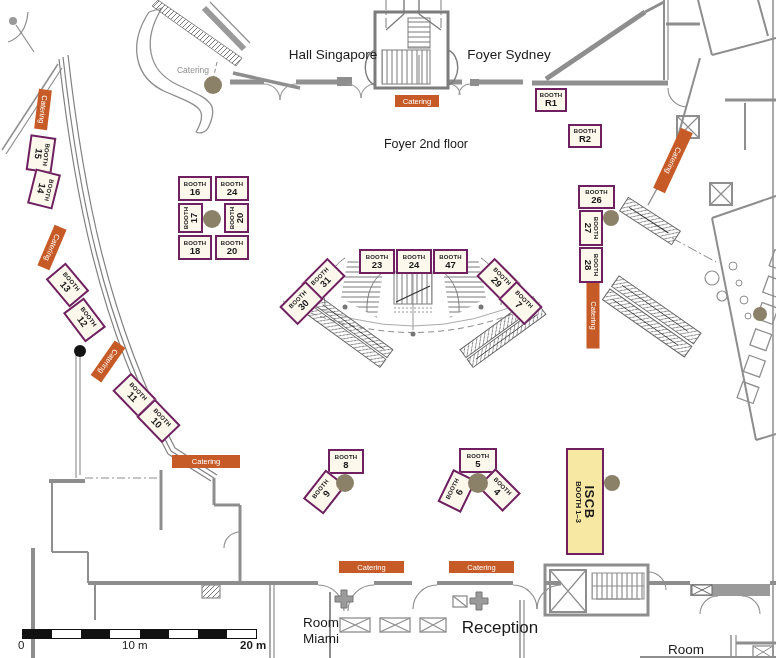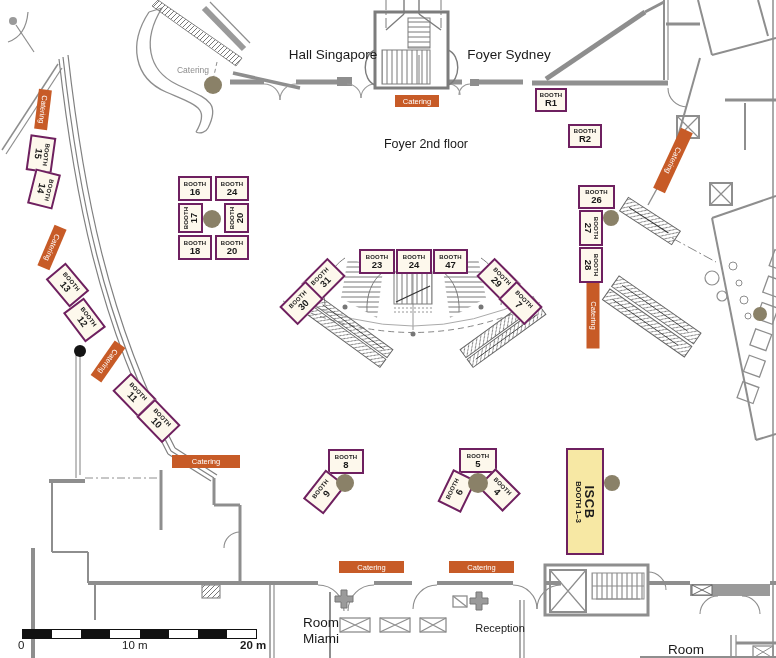--- a/index.html
+++ b/index.html
@@ -484,16 +484,16 @@
       <div class="dot" style="left: 753px; top: 307px; width: 14px; height: 14px; background: rgb(138, 129, 104);"></div>
       <div class="dot" style="left: 9px; top: 17px; width: 8px; height: 8px; background: rgb(154, 154, 154);"></div>
     </div>
   <div id="label-layer">
       <div class="maplabel" style="left: 318px; top: 55px; font-size: 13.5px; color: rgb(26, 26, 26);">Hall Singapore</div>
       <div class="maplabel" style="left: 494px; top: 55px; font-size: 13.5px; color: rgb(26, 26, 26);">Foyer Sydney</div>
       <div class="maplabel" style="left: 411px; top: 144px; font-size: 12.5px; color: rgb(26, 26, 26);">Foyer 2nd floor</div>
       <div class="maplabel" style="left: 178px; top: 71px; font-size: 8.5px; color: rgb(141, 141, 141);">Catering</div>
       <div class="maplabel" style="left: 306px; top: 631px; font-size: 13.5px; color: rgb(26, 26, 26);">Room
 Miami</div>
-      <div class="maplabel" style="left: 485px; top: 628px; font-size: 11px; color: rgb(26, 26, 26);">Reception</div>
+      <div class="maplabel" style="left: 485px; top: 628px; font-size: 17px; color: rgb(26, 26, 26);">Reception</div>
       <div class="maplabel" style="left: 671px; top: 650px; font-size: 13.5px; color: rgb(26, 26, 26);">Room</div>
     </div>
 </div>
 
 </body></html>

